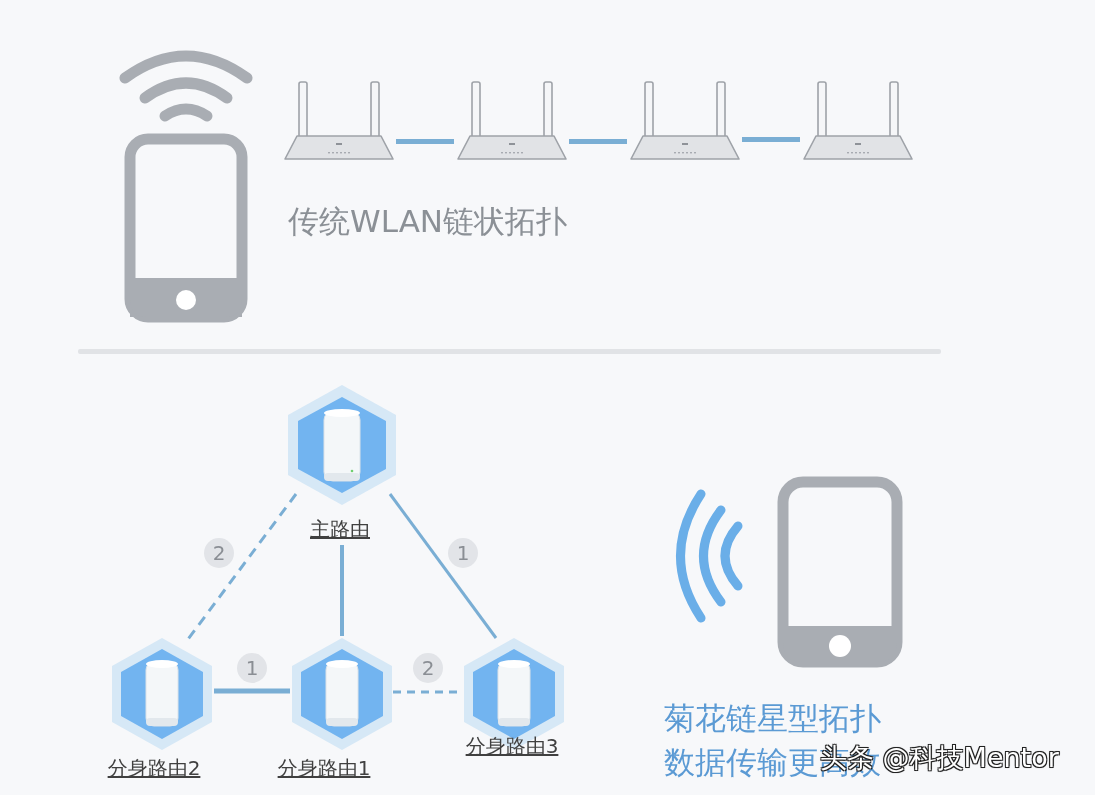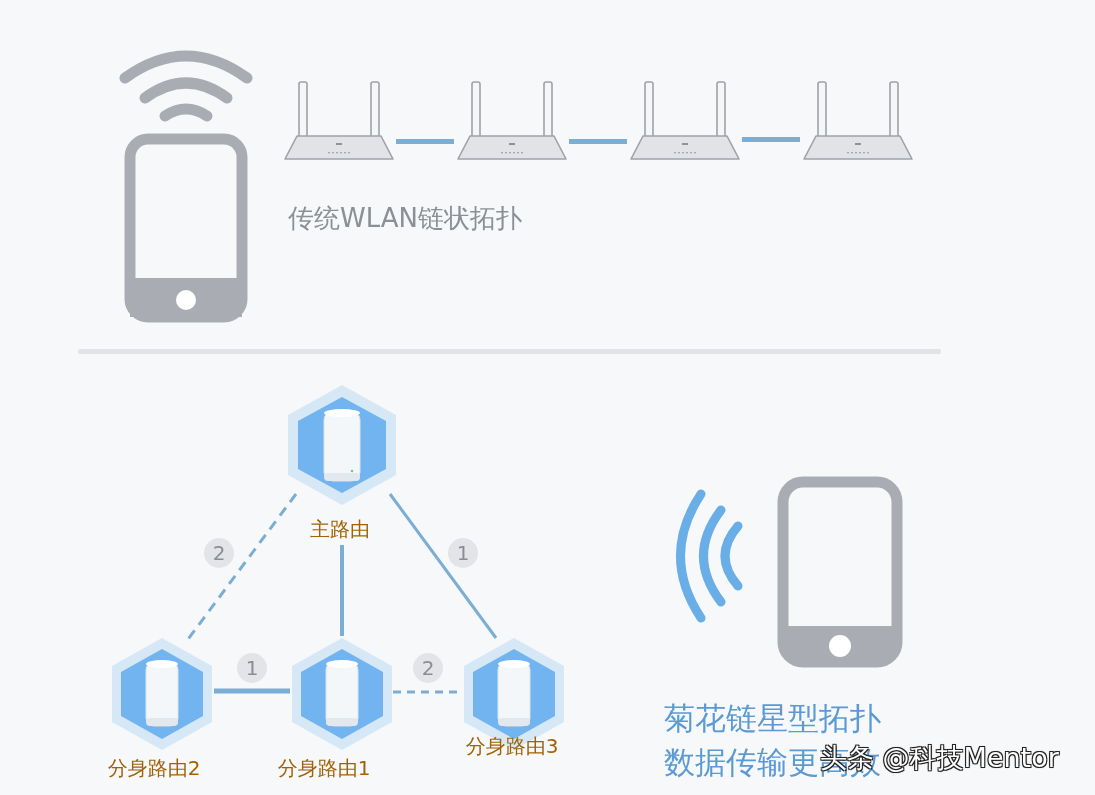--- a/index.html
+++ b/index.html
@@ -6,30 +6,31 @@
   body {
     width: 1095px; height: 795px; overflow: hidden;
     background: #f7f8fa;
     font-family: "DejaVu Sans", "Liberation Sans", sans-serif;
     position: relative;
   }
   .abs { position: absolute; }
   svg { display: block; }
   .title-top {
     left: 288px; top: 201px;
-    font-size: 26px; color: #8b9096; letter-spacing: 0px;
+    font-size: 31px; color: #8b9096; letter-spacing: 0px;
     white-space: nowrap;
   }
   .divider {
     left: 78px; top: 349px; width: 863px; height: 5px;
     background: #e1e3e6; border-radius: 2px;
   }
   .node-label {
-    font-size: 20px; color: #a16207; white-space: nowrap;
+    font-size: 20px; color: #404040; white-space: nowrap;
     transform: translateX(-50%);
+    text-decoration: underline;
   }
   .badge {
     width: 30px; height: 30px; border-radius: 50%;
     background: #e2e4e8; color: #8a8e94;
     font-size: 20px; line-height: 30px; text-align: center;
     transform: translate(-50%, -50%);
   }
   .title-bottom {
     left: 664px; top: 696px;
     font-size: 31px; color: #5b9ad4; line-height: 44px;

